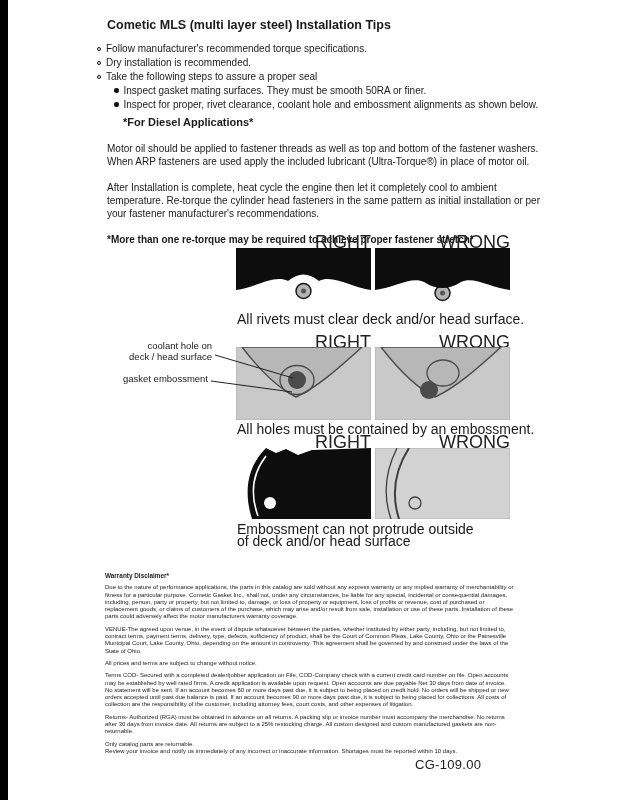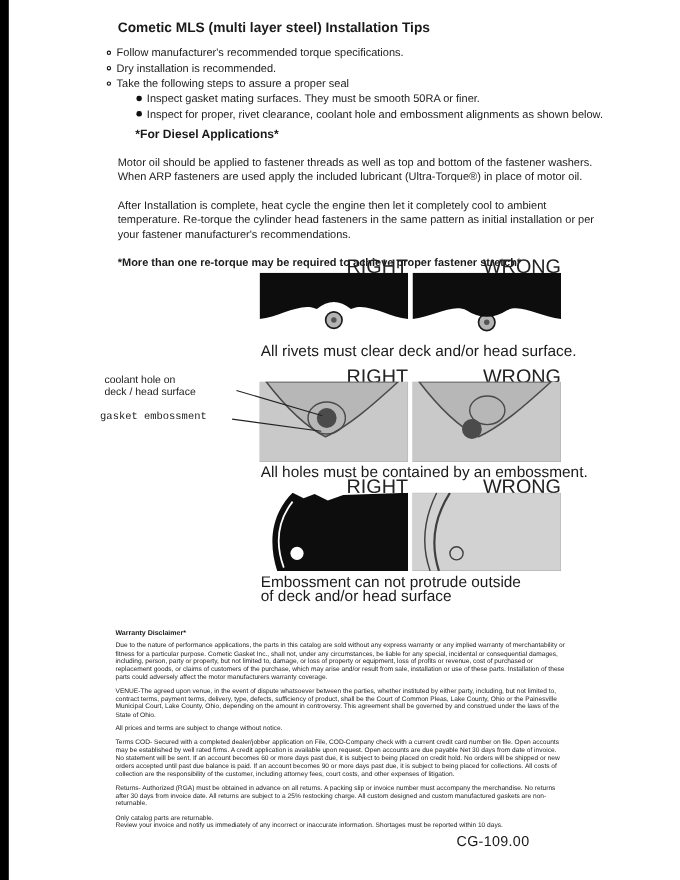--- a/index.html
+++ b/index.html
@@ -8,44 +8,44 @@
     width: 618px; height: 800px; background: #ffffff;
     font-family: "Liberation Sans", sans-serif; color: #1a1a1a;
     position: relative; overflow: hidden;
   }
   .left-bar { position: absolute; left: 0; top: 0; width: 8px; height: 800px; background: #000; }
 
   .title { position: absolute; left: 107px; top: 18px; margin: 0; font-size: 12.5px; font-weight: bold; }
 
   .tips { position: absolute; left: 97px; top: 43px; margin: 0; padding: 0; list-style: none; font-size: 10px; }
   .tips li { margin-bottom: 2px; line-height: 12px; white-space: nowrap; }
-  .tips li.sub { margin-left: 27px; }
+  .tips li.sub { margin-left: 17px; }
   .b1 { display: inline-block; width: 4px; height: 4px; border: 1px solid #111; border-radius: 50%; margin-right: 5px; vertical-align: 1.5px; }
   .b2 { display: inline-block; width: 4.5px; height: 4.5px; background: #111; border-radius: 50%; margin-right: 5px; vertical-align: 1.5px; }
 
   .diesel { position: absolute; left: 107px; top: 116px; width: 448px; font-size: 10px; line-height: 13px; }
   .diesel h2 { margin: 0 16px 13px; font-size: 11px; }
   .diesel p { margin: 0 0 13px; }
   .diesel .note { margin: 0; font-weight: bold; }
 
   .diagrams { position: absolute; left: 0; top: 230px; width: 618px; height: 326px; }
   .dlabel { position: absolute; width: 135px; text-align: right; font-size: 18px; color: #222; }
   .panel { position: absolute; width: 135px; }
   .panel svg { display: block; }
   .caption { position: absolute; font-size: 14px; line-height: 12px; }
-  .callout { position: absolute; width: 117px; text-align: left; font-size: 9.5px; line-height: 11px; }
+  .callout { position: absolute; width: 117px; text-align: right; font-size: 9.5px; line-height: 11px; }
   .lines-svg { position: absolute; left: 0; top: 0; width: 618px; height: 326px; pointer-events: none; }
 
   .r1l1 { left: 236px; top: 2px; }   .r1l2 { left: 375px; top: 2px; }
   .r1p1 { left: 236px; top: 18px; }  .r1p2 { left: 375px; top: 18px; }
   .r1c  { left: 237px; top: 83px; }
   .r2l1 { left: 236px; top: 102px; } .r2l2 { left: 375px; top: 102px; }
   .r2p1 { left: 236px; top: 117px; } .r2p2 { left: 375px; top: 117px; }
   .r2c  { left: 237px; top: 193px; }
-  .co1  { left: 95px;  top: 110px; } .co2  { left: 91px;  top: 143px; font-family: Liberation Mono, monospace; }
+  .co1  { left: 95px;  top: 110px; } .co2  { left: 91px;  top: 143px; }
   .r3l1 { left: 236px; top: 202px; } .r3l2 { left: 375px; top: 202px; }
   .r3p1 { left: 236px; top: 218px; } .r3p2 { left: 375px; top: 218px; }
   .r3c  { left: 237px; top: 293px; width: 248px; }
 
   .disclaimer { position: absolute; left: 105px; top: 572px; width: 410px; font-size: 6px; line-height: 7.3px; color: #222; }
   .disclaimer .disc-h { font-weight: bold; font-size: 6.4px; margin-bottom: 5px; }
   .disclaimer p { margin: 0 0 5px; }
   .disclaimer p.np { margin: 0; }
 
   .footer { position: absolute; left: 415px; top: 757px; font-size: 13px; letter-spacing: 0.3px; }

